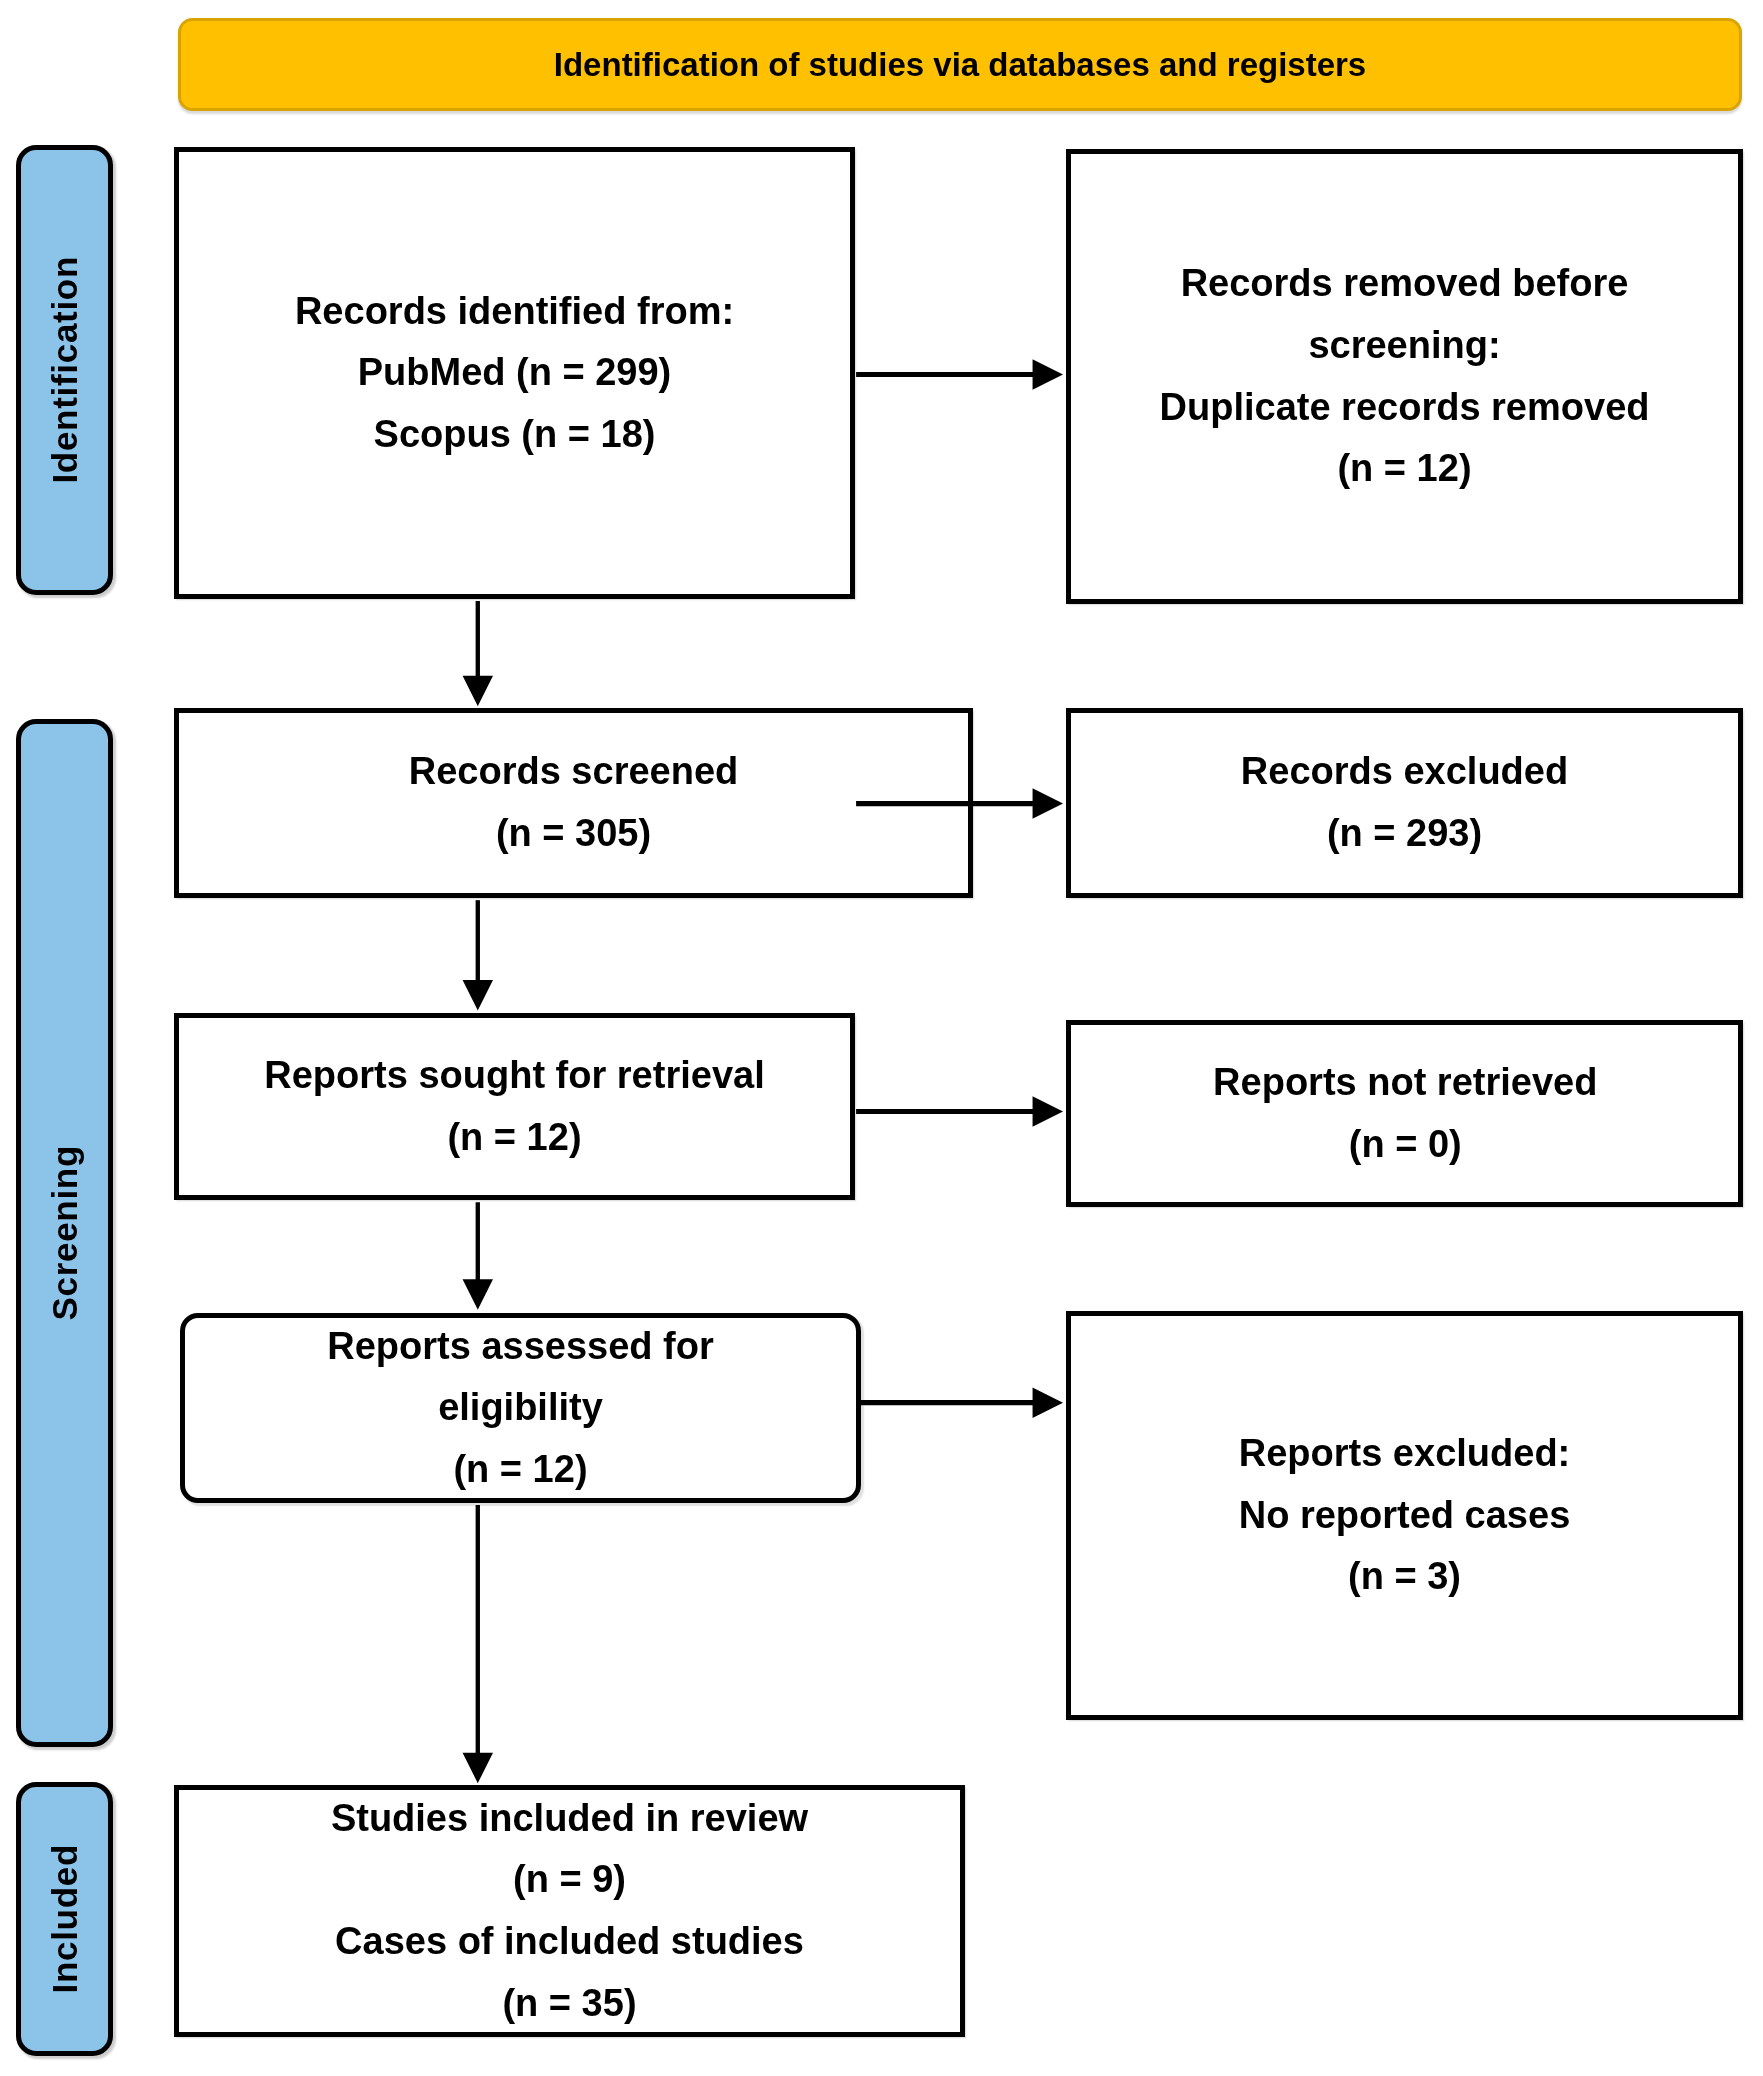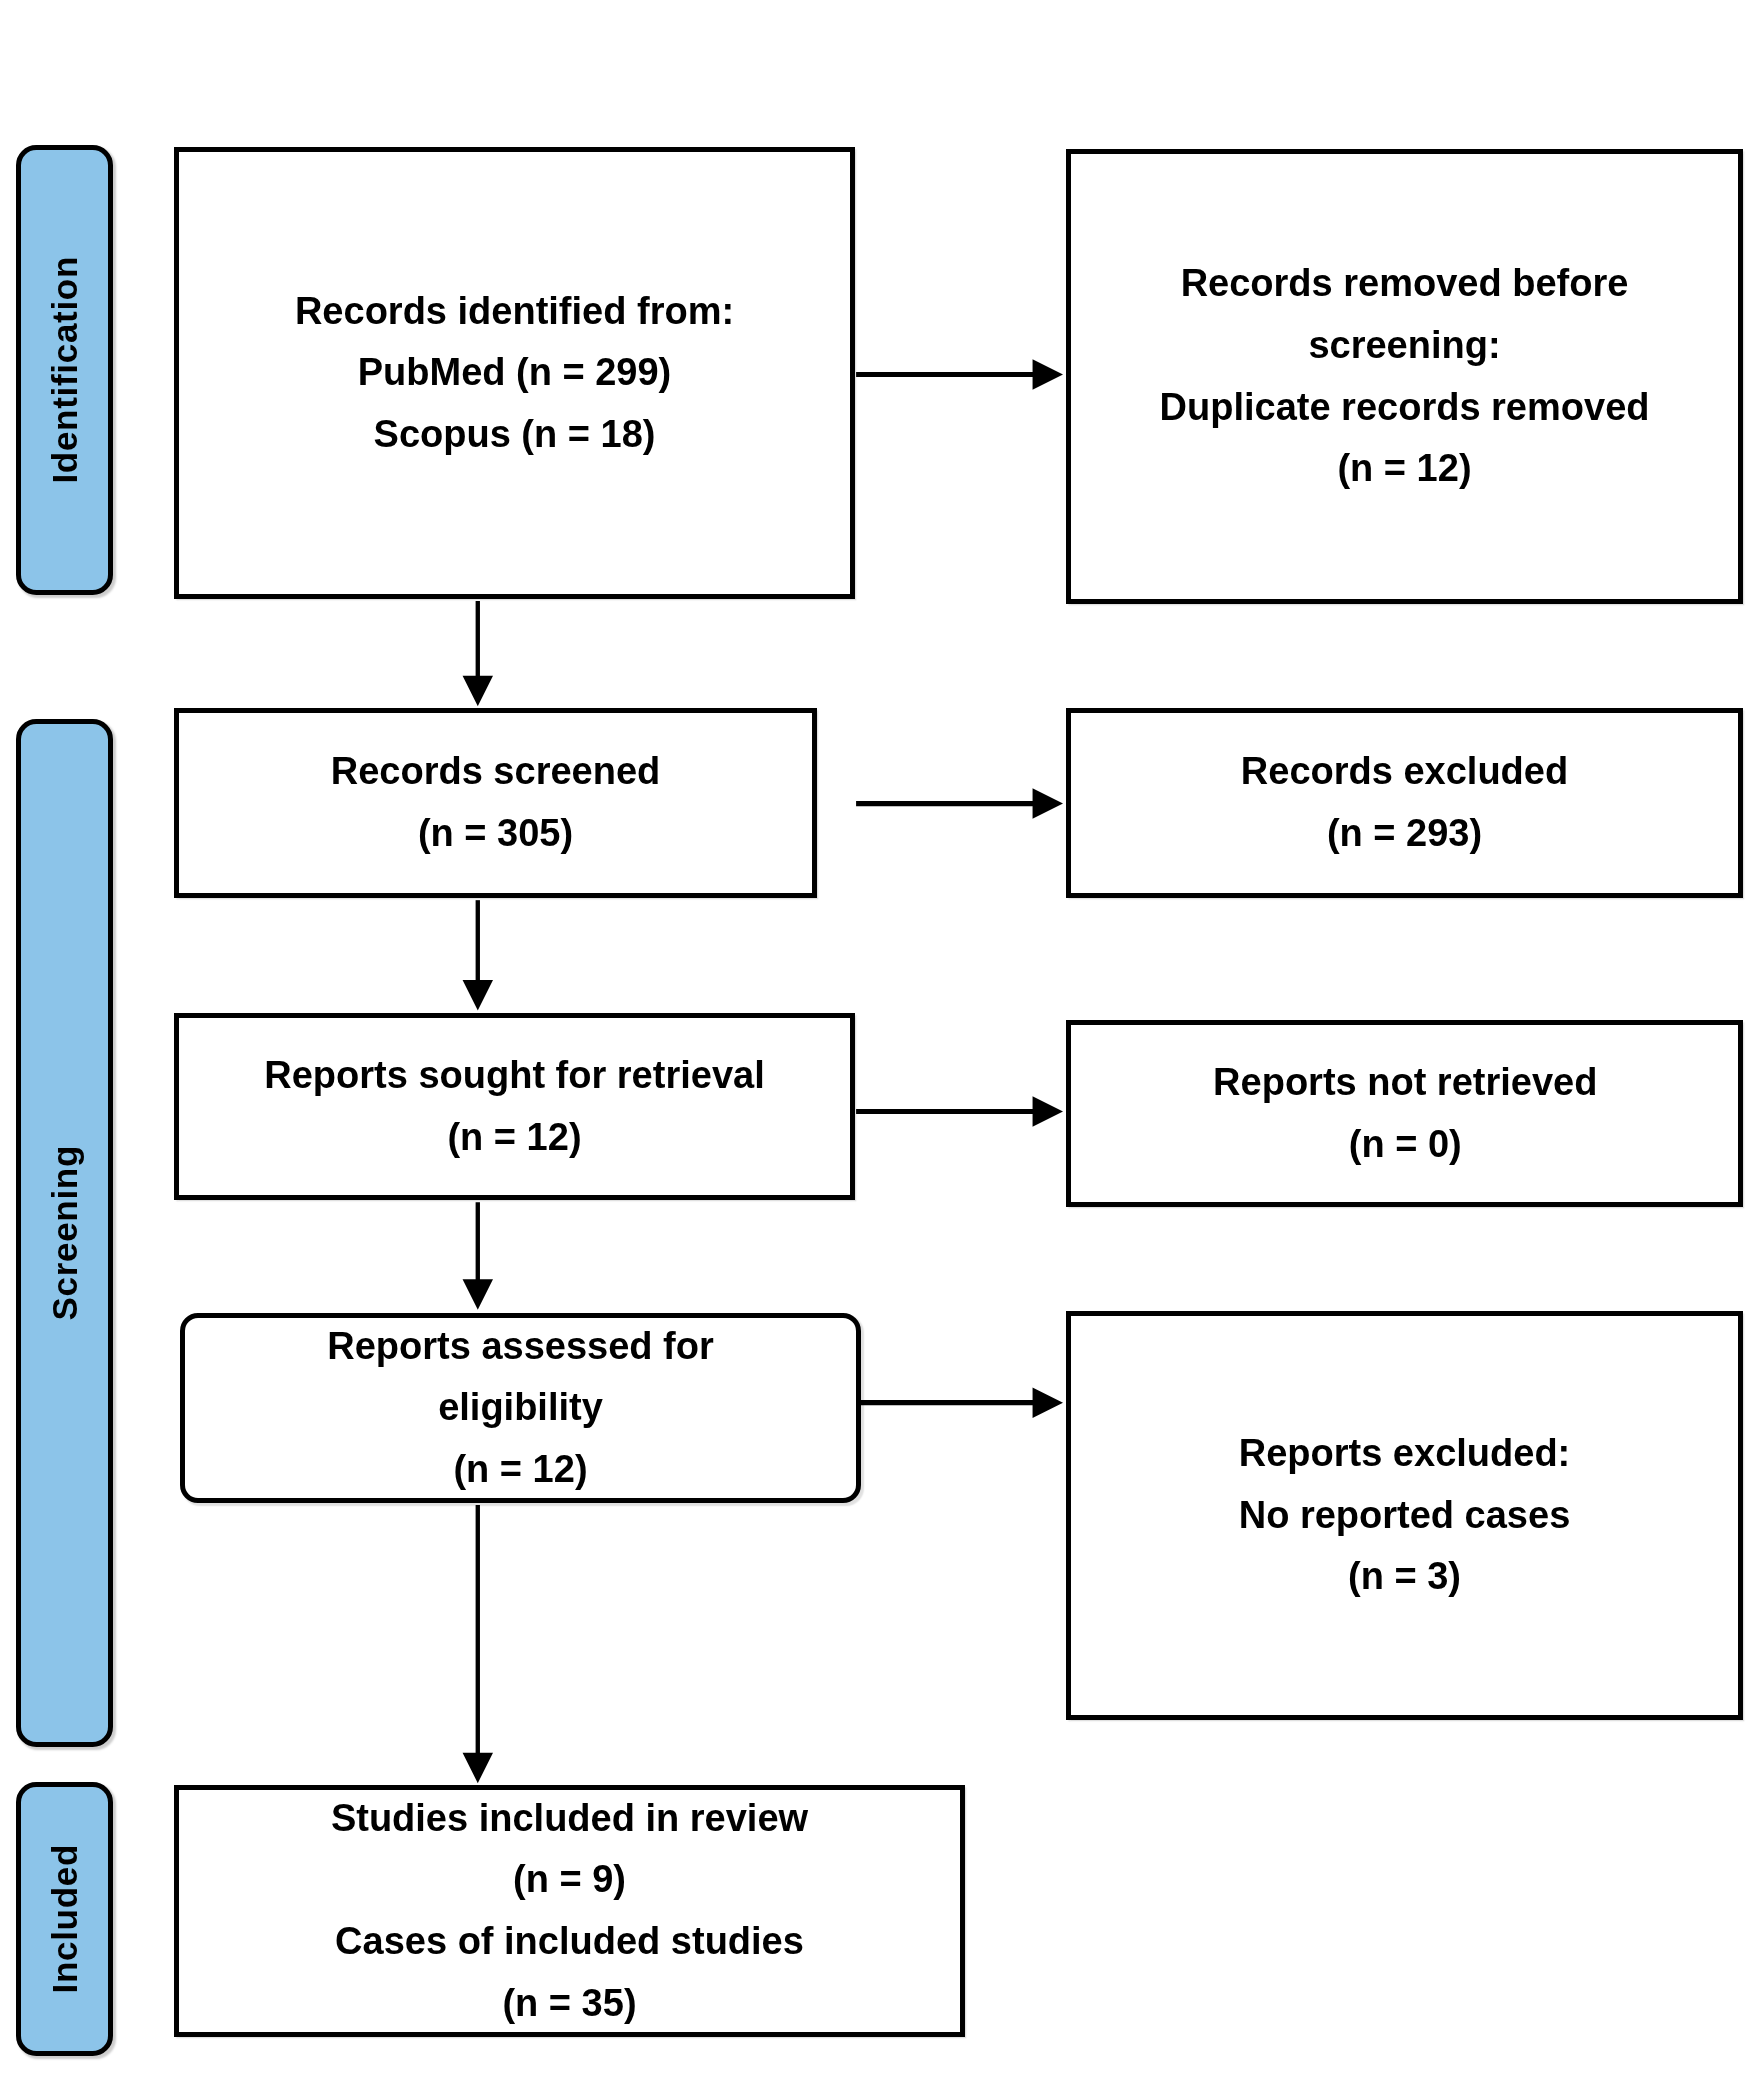--- a/index.html
+++ b/index.html
@@ -57,40 +57,43 @@
     color: #000;
   }
   .arrows line { stroke: currentColor; }
   .arrows polygon { fill: currentColor; stroke: none; }
 </style>
 </head>
 <body>
 
 <div class="canvas">
 
+  <div class="banner" style="background: rgb(255, 192, 0); border-color: rgb(217, 163, 0);">
+    <span>Identification of studies via databases and registers</span>
+  </div>
 
   <div class="stage" style="left: 16px; top: 145px; width: 97px; height: 450px; background: rgb(140, 196, 233);">
     <span class="stage-label">Identification</span>
   </div>
 
   <div class="stage" style="left: 16px; top: 719px; width: 97px; height: 1028px; background: rgb(140, 196, 233);">
     <span class="stage-label">Screening</span>
   </div>
 
   <div class="stage" style="left: 16px; top: 1782px; width: 97px; height: 274px; background: rgb(140, 196, 233);">
     <span class="stage-label">Included</span>
   </div>
 
   <div class="node" style="left:174px; top:147px; width:681px; height:452px;">
     <div>Records identified from:</div>
     <div>PubMed (n = 299)</div>
     <div>Scopus (n = 18)</div>
   </div>
 
-  <div class="node" style="left:174px; top:708px; width:643px; height:190px;">
+  <div class="node" style="left:174px; top:708px; width:799px; height:190px;">
     <div>Records screened</div>
     <div>(n = 305)</div>
   </div>
 
   <div class="node" style="left:174px; top:1013px; width:681px; height:187px;">
     <div>Reports sought for retrieval</div>
     <div>(n = 12)</div>
   </div>
 
   <div class="node" style="left:180px; top:1313px; width:681px; height:190px;border-radius:18px;">

